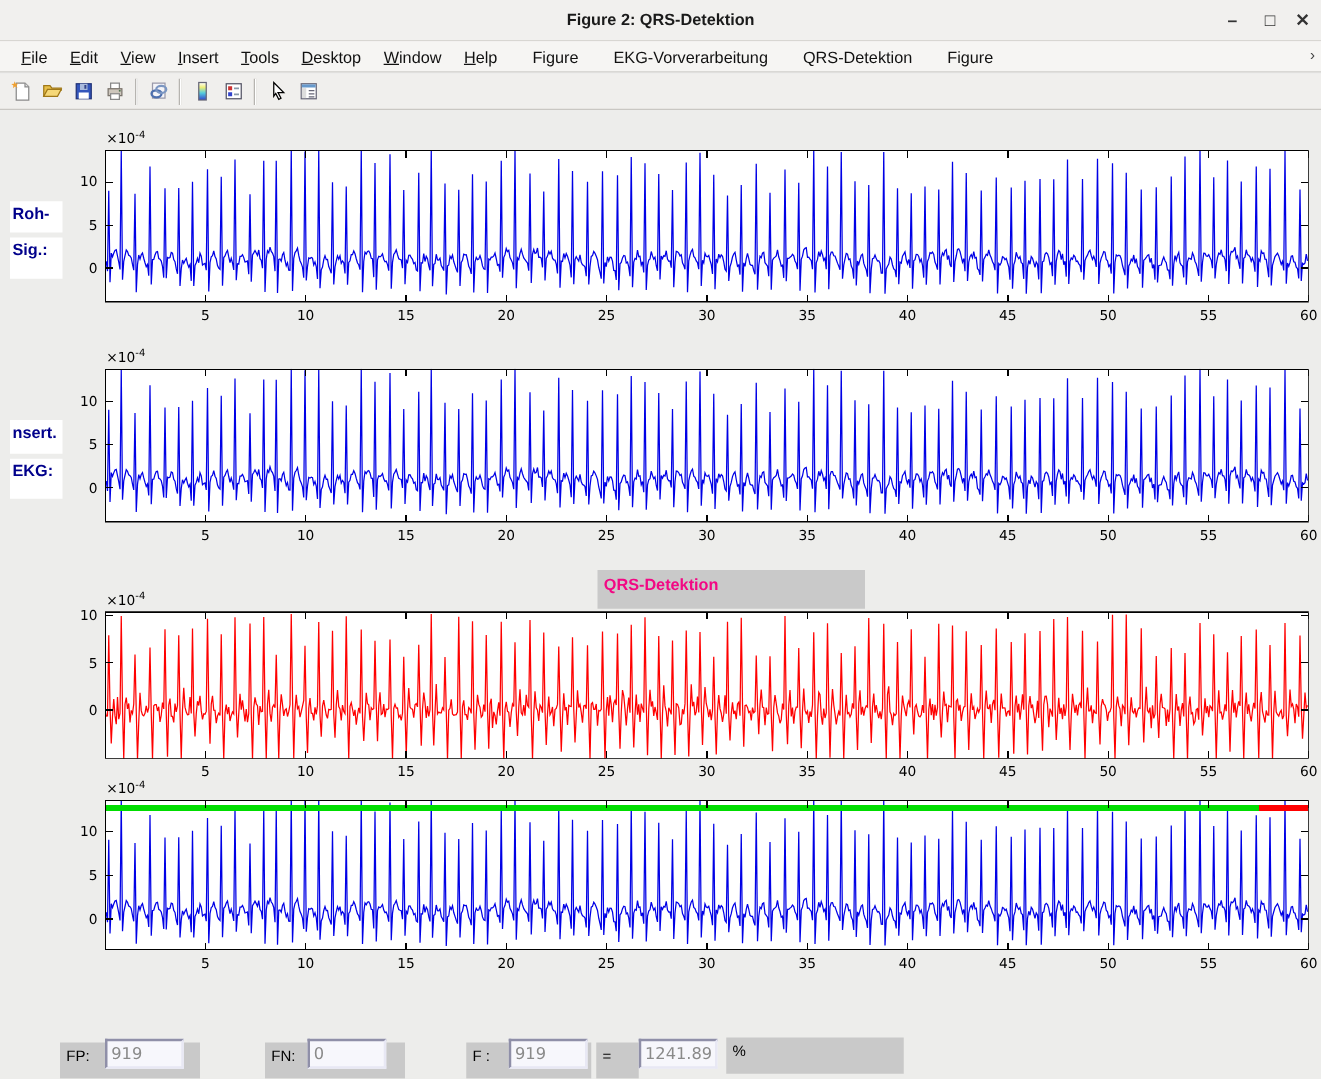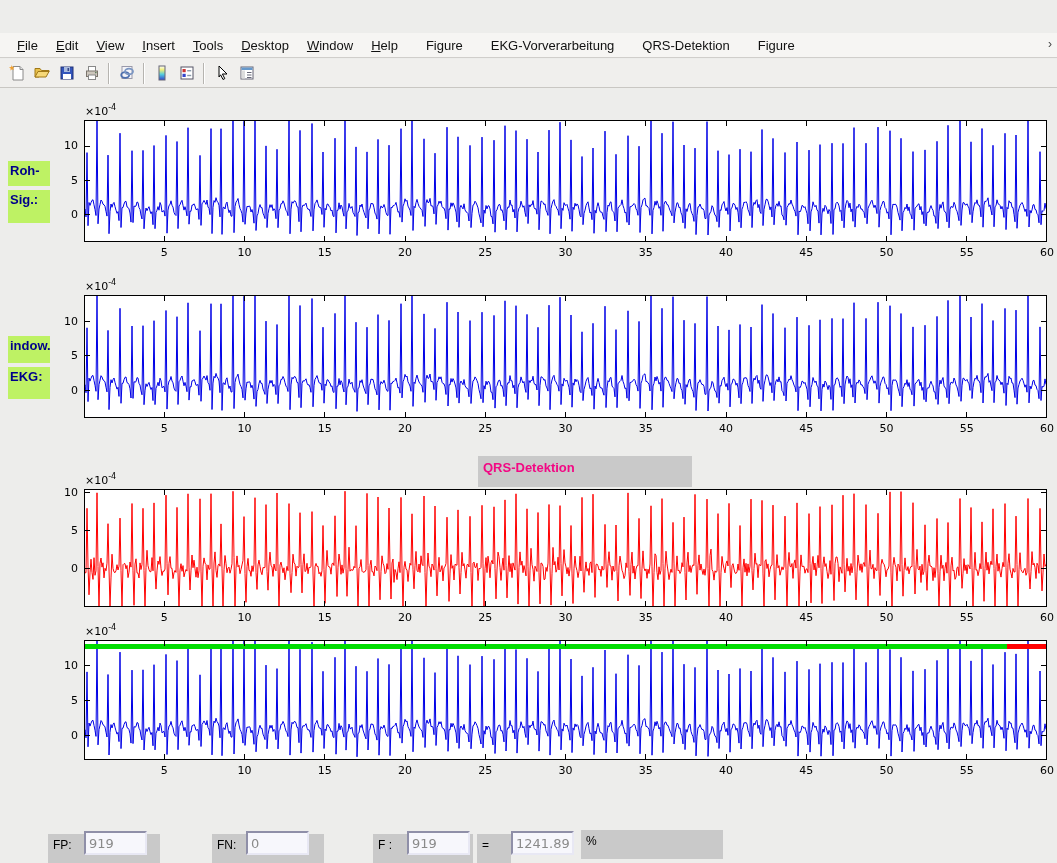--- a/index.html
+++ b/index.html
@@ -35,40 +35,46 @@
   .plot{position:absolute;}
   .plot svg{display:block;}
   .tick-x{position:absolute;width:28px;text-align:center;
           font:11px "DejaVu Sans",sans-serif;color:#000;}
   .tick-y{position:absolute;width:26px;text-align:right;
           font:11px "DejaVu Sans",sans-serif;color:#000;}
   .scale-label{position:absolute;font:11px "DejaVu Sans",sans-serif;color:#000;}
   .scale-label sup{font-size:8px;}
 
   
-  .side-label{position:absolute;left:8px;width:42px;background:#bef264;
+  .side-label{position:absolute;left:8px;width:42px;background:#ffffff;
               font-size:13px;font-weight:bold;padding:2px 0 0 2px;box-sizing:border-box;}
   #qrs-title-box{position:absolute;left:478px;top:456px;width:214px;height:31px;
                  background:#c9c9c9;}
   #qrs-title-text{font-size:13px;font-weight:bold;padding:4px 0 0 5px;}
 
   
   .res-panel{position:absolute;background:#c9c9c9;font-size:12px;color:#000;
              padding:4px 0 0 5px;box-sizing:border-box;}
   .res-field{position:absolute;width:63px;height:24px;box-sizing:border-box;
              background:#f7f7fc;color:#8a8a8a;
              border-top:2px solid #8f8fa8;border-left:2px solid #8f8fa8;
              border-bottom:2px solid #e8e8f4;border-right:2px solid #e8e8f4;
              font:13px "DejaVu Sans",sans-serif;padding:1px 3px;}
 </style>
 </head>
 <body>
 
 <div id="win">
 
+  <div id="titlebar">
+    <div id="title-text">Figure 2: QRS-Detektion</div>
+    <div class="win-ctrl" id="btn-min">–</div>
+    <div class="win-ctrl" id="btn-max">□</div>
+    <div class="win-ctrl" id="btn-close">✕</div>
+  </div>
 
   <div id="menubar">
       <span class="menu-item"><u>F</u>ile</span>
       <span class="menu-item"><u>E</u>dit</span>
       <span class="menu-item"><u>V</u>iew</span>
       <span class="menu-item"><u>I</u>nsert</span>
       <span class="menu-item"><u>T</u>ools</span>
       <span class="menu-item"><u>D</u>esktop</span>
       <span class="menu-item"><u>W</u>indow</span>
       <span class="menu-item"><u>H</u>elp</span>
@@ -153,21 +159,21 @@
           <rect x="3.5" y="6.5" width="3.5" height="8" fill="#ddd"></rect>
           <line x1="9" y1="8.5" x2="13.5" y2="8.5" stroke="#667"></line>
           <line x1="9" y1="11" x2="13.5" y2="11" stroke="#667"></line>
           <line x1="9" y1="13.5" x2="13.5" y2="13.5" stroke="#667"></line>
         </svg>
       </div>
     </div>
 
   <div class="side-label" style="top: 161px; height: 25px; color: rgb(0, 0, 139);">Roh-</div>
   <div class="side-label" style="top: 190px; height: 33px; color: rgb(0, 0, 139);">Sig.:</div>
-  <div class="side-label" style="top: 336px; height: 27px; color: rgb(0, 0, 139);">indow.</div>
+  <div class="side-label" style="top: 336px; height: 27px; color: rgb(0, 0, 139);">nsert.</div>
   <div class="side-label" style="top: 367px; height: 32px; color: rgb(0, 0, 139);">EKG:</div>
 
   <div id="qrs-title-box">
     <div id="qrs-title-text" style="color: rgb(242, 8, 132);">QRS-Detektion</div>
   </div>
 
   <div class="res-panel" style="left:48px;top:834px;width:112px;height:29px;">
     <span>FP:</span>
   </div>
   <input class="res-field" style="left: 84px; top: 831px;" value="919">

